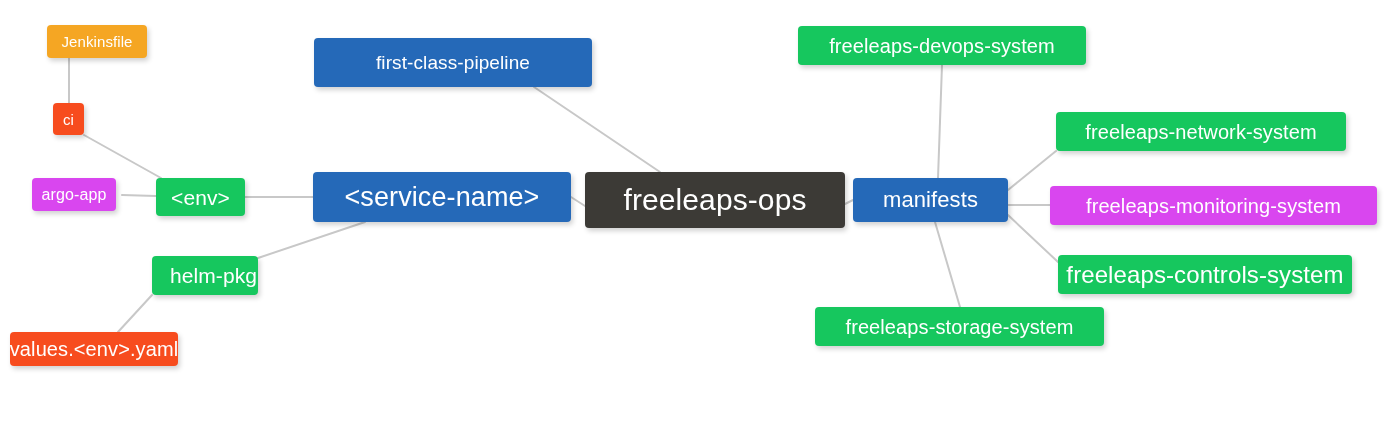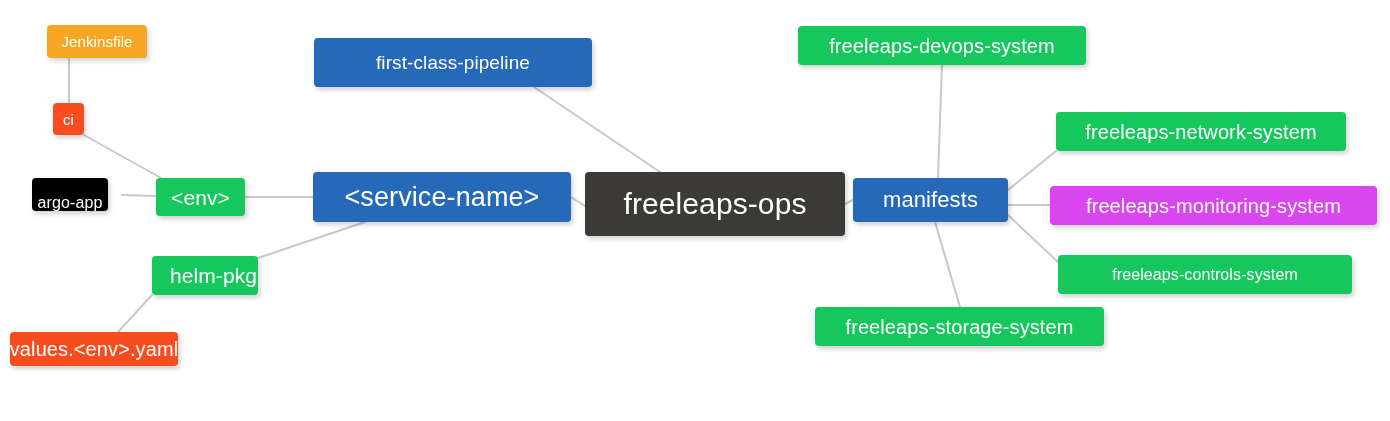--- a/index.html
+++ b/index.html
@@ -39,21 +39,21 @@
       <line x1="84" y1="135" x2="161" y2="178" stroke="#c8c8c8" stroke-width="2" stroke-linecap="round"></line>
       <line x1="69" y1="58" x2="69" y2="103" stroke="#c8c8c8" stroke-width="2" stroke-linecap="round"></line>
       <line x1="365" y1="222" x2="258" y2="258" stroke="#c8c8c8" stroke-width="2" stroke-linecap="round"></line>
       <line x1="152" y1="295" x2="118" y2="332" stroke="#c8c8c8" stroke-width="2" stroke-linecap="round"></line>
       <line x1="938" y1="178" x2="942" y2="65" stroke="#c8c8c8" stroke-width="2" stroke-linecap="round"></line>
       <line x1="1008" y1="190" x2="1056" y2="151" stroke="#c8c8c8" stroke-width="2" stroke-linecap="round"></line>
       <line x1="1008" y1="205" x2="1050" y2="205" stroke="#c8c8c8" stroke-width="2" stroke-linecap="round"></line>
       <line x1="1008" y1="215" x2="1058" y2="262" stroke="#c8c8c8" stroke-width="2" stroke-linecap="round"></line>
       <line x1="935" y1="222" x2="960" y2="307" stroke="#c8c8c8" stroke-width="2" stroke-linecap="round"></line>
     </svg>
-<div class="node" style="left: 585px; top: 172px; width: 260px; height: 64px; background: rgb(60, 58, 54); font-size: 30px;">
+<div class="node" style="left: 585px; top: 172px; width: 260px; height: 56px; background: rgb(60, 58, 54); font-size: 30px;">
       <span>freeleaps-ops</span>
     </div>
     <div class="node" style="left: 313px; top: 172px; width: 258px; height: 50px; background: rgb(37, 105, 184); font-size: 27px;">
       <span>&lt;service-name&gt;</span>
     </div>
     <div class="node" style="left: 314px; top: 38px; width: 278px; height: 49px; background: rgb(37, 105, 184); font-size: 19px;">
       <span>first-class-pipeline</span>
     </div>
     <div class="node" style="left: 853px; top: 178px; width: 155px; height: 44px; background: rgb(37, 105, 184); font-size: 22px;">
       <span>manifests</span>
@@ -63,34 +63,34 @@
     </div>
     <div class="node" style="left: 152px; top: 256px; width: 106px; height: 39px; background: rgb(22, 199, 94); font-size: 21px; padding-left: 17px;">
       <span>helm-pkg</span>
     </div>
     <div class="node" style="left: 53px; top: 103px; width: 31px; height: 32px; background: rgb(247, 76, 30); font-size: 15px;">
       <span>ci</span>
     </div>
     <div class="node" style="left: 19px; top: 25px; width: 100px; height: 33px; background: rgb(245, 166, 35); font-size: 15px; margin-left: 28px;">
       <span>Jenkinsfile</span>
     </div>
-    <div class="node" style="left: 32px; top: 178px; width: 76px; height: 33px; background: #000000; font-size: 16px; align-items: flex-end;">
+    <div class="node" style="left: 32px; top: 178px; width: 84px; height: 33px; background: #d946ef; font-size: 16px;">
       <span>argo-app</span>
     </div>
     <div class="node" style="left: 10px; top: 332px; width: 168px; height: 34px; background: rgb(247, 76, 30); font-size: 20px;">
       <span>values.&lt;env&gt;.yaml</span>
     </div>
     <div class="node" style="left: 798px; top: 26px; width: 288px; height: 39px; background: rgb(22, 199, 94); font-size: 20px;">
       <span>freeleaps-devops-system</span>
     </div>
     <div class="node" style="left: 1056px; top: 112px; width: 290px; height: 39px; background: rgb(22, 199, 94); font-size: 20px;">
       <span>freeleaps-network-system</span>
     </div>
     <div class="node" style="left: 1050px; top: 186px; width: 327px; height: 39px; background: #d946ef; font-size: 20px;">
       <span>freeleaps-monitoring-system</span>
     </div>
-    <div class="node" style="left: 1058px; top: 255px; width: 294px; height: 39px; background: rgb(22, 199, 94); font-size: 16px;">
+    <div class="node" style="left: 1058px; top: 255px; width: 294px; height: 39px; background: rgb(22, 199, 94); font-size: 24px;">
       <span>freeleaps-controls-system</span>
     </div>
     <div class="node" style="left: 815px; top: 307px; width: 289px; height: 39px; background: rgb(22, 199, 94); font-size: 20px;">
       <span>freeleaps-storage-system</span>
     </div>
   </div>
 
 </body></html>

